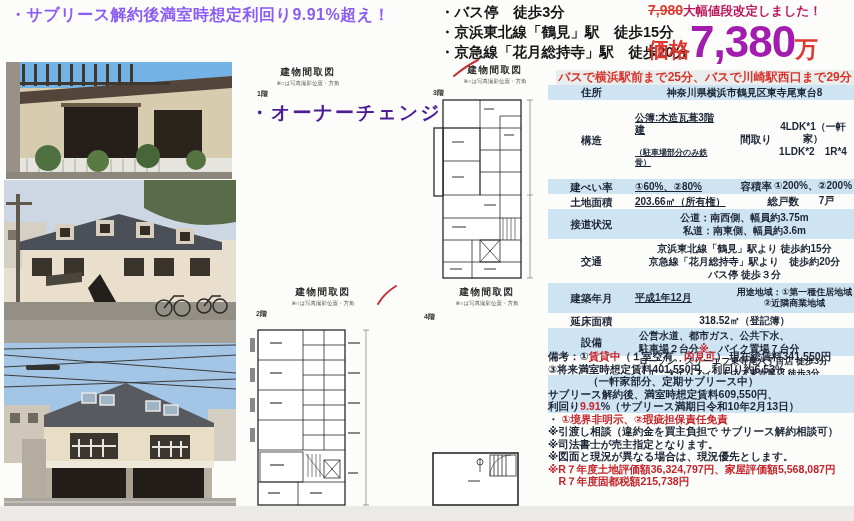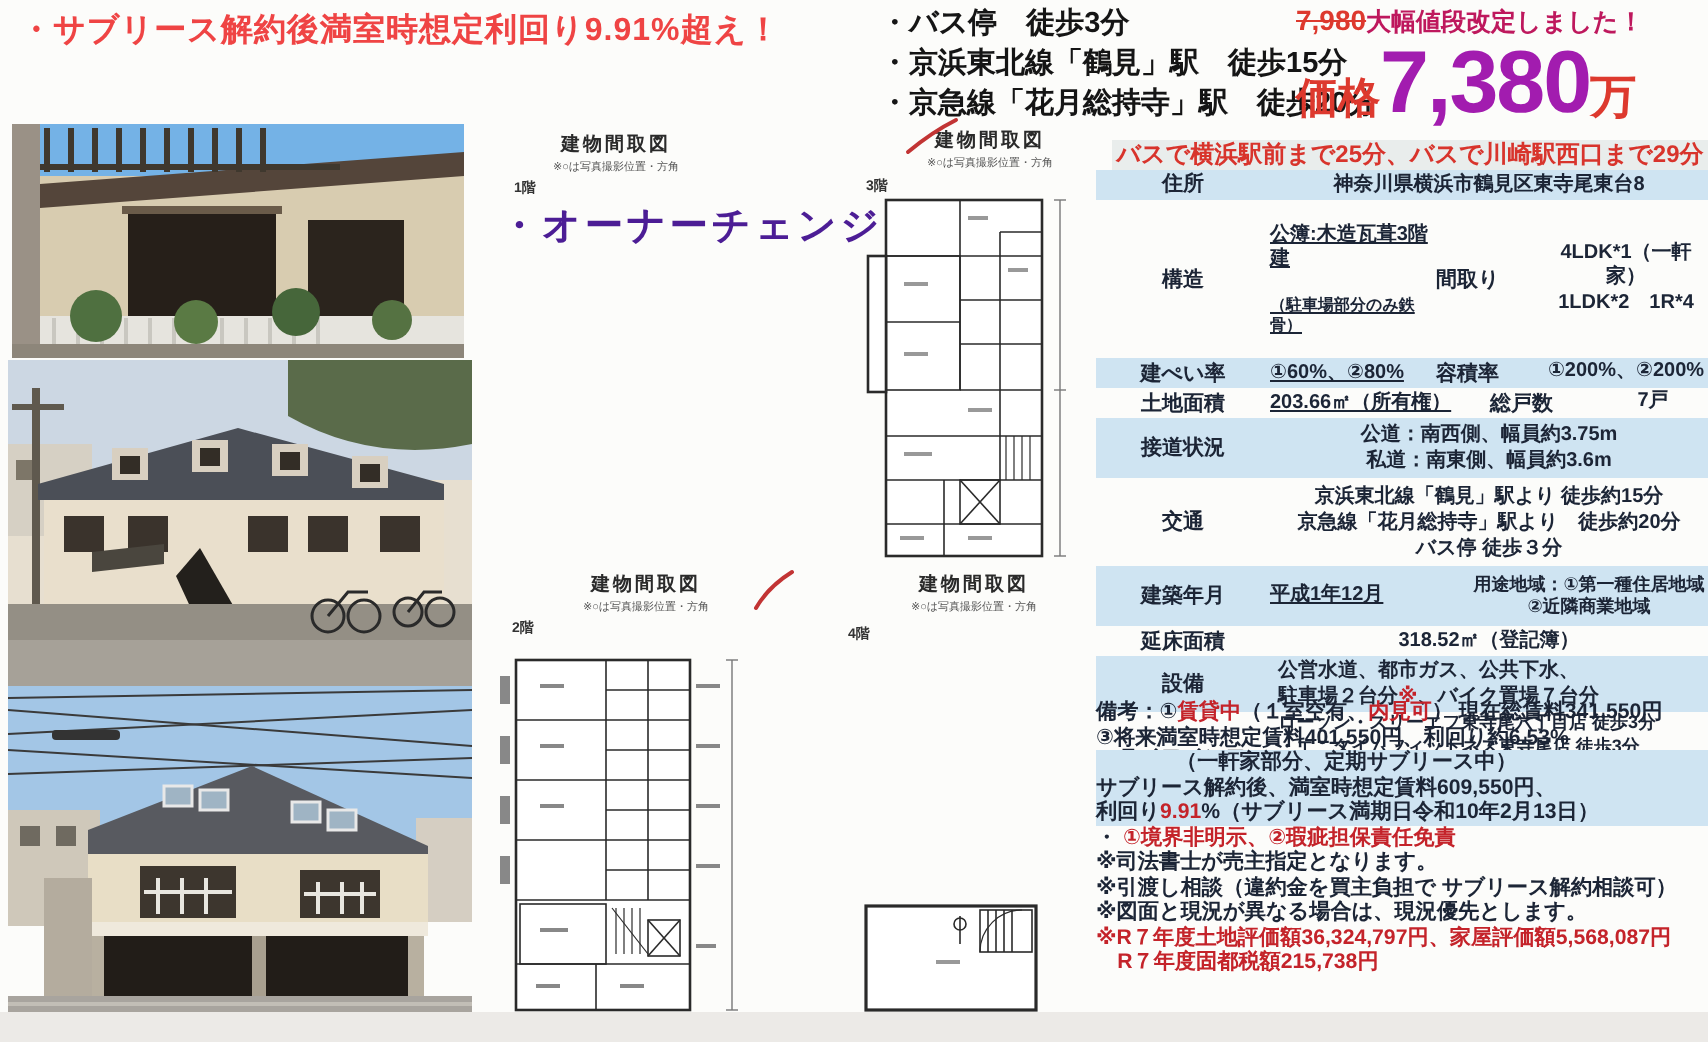--- a/index.html
+++ b/index.html
@@ -1,19 +1,19 @@
 <!DOCTYPE html>
 <html><head>
 <meta charset="utf-8">
 <style>
   html,body{margin:0;padding:0;}
   .page{position:relative;width:854px;height:521px;background:#fcfcfa;overflow:hidden;
         font-family:"Liberation Sans","DejaVu Sans",sans-serif;}
   
-  .headline{position:absolute;left:10px;top:5px;font-size:16px;font-weight:bold;color:#ef4444;letter-spacing:.5px;}
+  .headline{position:absolute;left:10px;top:5px;font-size:16px;font-weight:bold;color:#8b5cf6;letter-spacing:.5px;}
   .access-list{position:absolute;left:440px;top:2px;width:280px;}
   .access-item{font-size:14.5px;font-weight:bold;color:#151515;line-height:20px;white-space:nowrap;}
   .price-area{position:absolute;left:648px;top:2px;width:206px;text-align:left;}
   .price-top{white-space:nowrap;line-height:16px;}
   .price-old{font-size:14px;font-weight:bold;color:#dd392e;text-decoration:line-through;}
   .price-notice{font-size:12.5px;font-weight:bold;color:#be185d;}
   .price-main{white-space:nowrap;line-height:44px;margin-top:1px;}
   .price-label{font-size:21px;font-weight:bold;color:#dd392e;}
   .price-value{font-size:44px;font-weight:bold;color:#a21caf;letter-spacing:-1px;}
   .price-unit{font-size:23px;font-weight:bold;color:#dd392e;}
@@ -33,21 +33,21 @@
   .plan{position:absolute;}
   .penmark{position:absolute;}
   
   .tbl{position:absolute;left:548px;top:85px;width:306px;color:#1c2536;}
   .trow{display:flex;align-items:center;}
   .trow.blue{background:#cfe4f2;}
   .tlabel{width:87px;flex:none;text-align:center;font-size:10.5px;font-weight:bold;white-space:pre-line;line-height:1.15;}
   .tval{flex:1;text-align:center;font-size:10px;font-weight:bold;white-space:pre-line;line-height:1.3;}
   .tval.left{text-align:left;padding-left:4px;}
   .tval1{width:83px;flex:none;font-size:10px;font-weight:bold;white-space:pre-line;line-height:1.2;text-decoration:underline;}
-  .tlabel2{width:54px;flex:none;text-align:left;font-size:10.5px;font-weight:bold;}
+  .tlabel2{width:54px;flex:none;text-align:right;font-size:10.5px;font-weight:bold;}
   .tval2{flex:1;text-align:center;font-size:10px;font-weight:bold;white-space:pre-line;line-height:1.25;}
   .vsub{font-size:8px;}
   .red{color:#c4232a;}
   .small9{font-size:9px;}
   
   .remarks{position:absolute;left:548px;top:350px;width:306px;}
   .rline{font-size:10.6px;font-weight:bold;color:#1c2536;line-height:12.5px;height:12.5px;white-space:nowrap;}
   .rline.band{background:#cfe4f2;}
   .rline.allred{color:#c4232a;}
   .ind40{padding-left:40px;}
@@ -426,21 +426,21 @@
     </div>
   </div>
 
   <div class="remarks">
     <div class="rline"><span>備考：①</span><span class="red">賃貸中</span><span>（１室空有、</span><span class="red">内見可</span><span>） 現在総賃料341,550円</span></div>
     <div class="rline">③将来満室時想定賃料401,550円、利回り約6.53%</div>
     <div class="rline band ind40">（一軒家部分、定期サブリース中）</div>
     <div class="rline band">サブリース解約後、満室時想定賃料609,550円、</div>
     <div class="rline band"><span>利回り</span><span class="red">9.91</span><span>%（サブリース満期日令和10年2月13日）</span></div>
     <div class="rline"><span>・ </span><span class="red">①境界非明示、②瑕疵担保責任免責</span></div>
+    <div class="rline">※引渡し相談（違約金を買主負担で サブリース解約相談可）</div>
     <div class="rline">※司法書士が売主指定となります。</div>
-    <div class="rline">※引渡し相談（違約金を買主負担で サブリース解約相談可）</div>
     <div class="rline">※図面と現況が異なる場合は、現況優先とします。</div>
     <div class="rline allred">※R７年度土地評価額36,324,797円、家屋評価額5,568,087円</div>
     <div class="rline allred">　R７年度固都税額215,738円</div>
   </div>
 
   <div class="footer-strip"></div>
 </div>
 
 </body></html>

